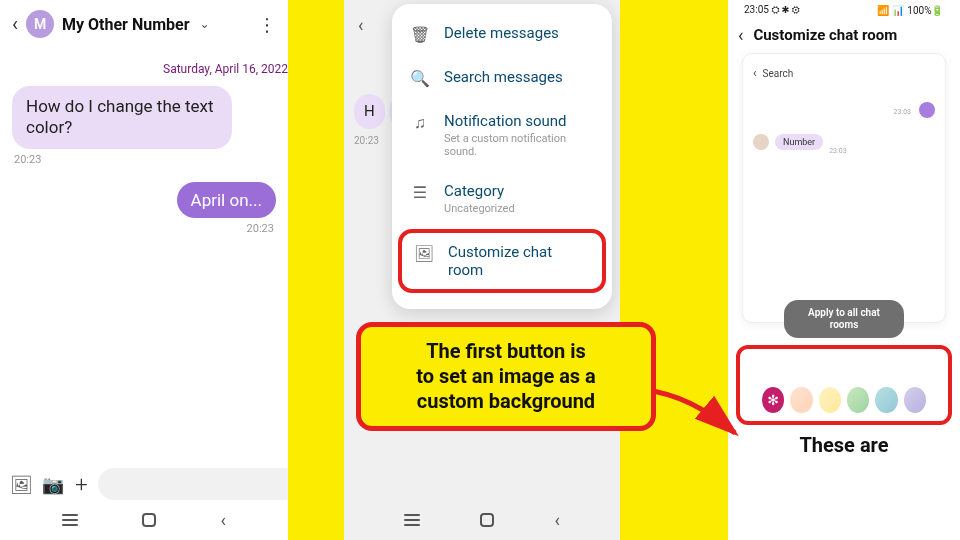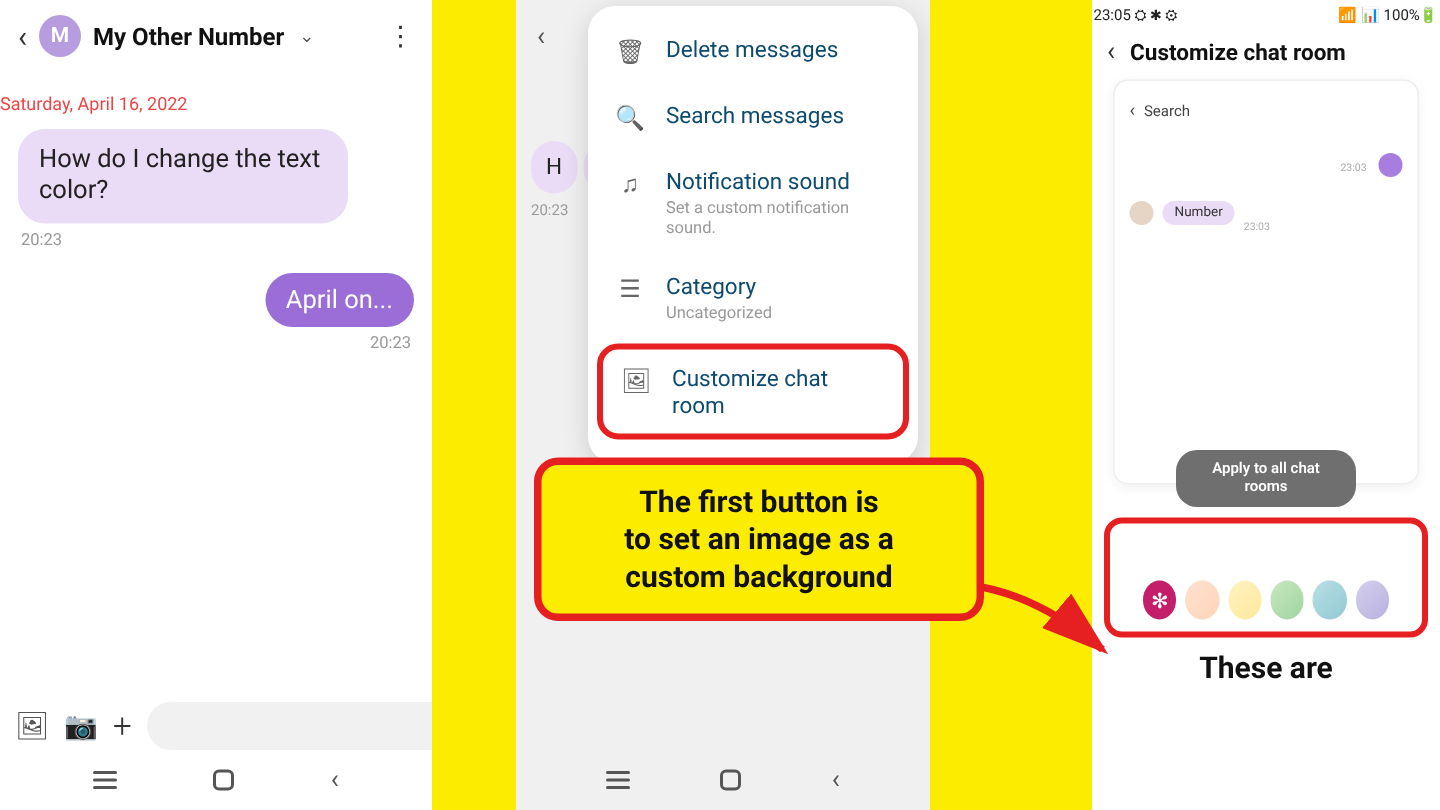--- a/index.html
+++ b/index.html
@@ -10,21 +10,21 @@
   .phone2 { width: 276px; height: 540px; margin-left: 56px; background: #fff; }
   .phone3 { width: 232px; height: 540px; margin-left: 108px; }
 
   
   .p1-header { display: flex; align-items: center; padding: 10px 12px 6px; gap: 8px; }
   .back-chev { font-size: 20px; color: #333; }
   .avatar-sm { width: 28px; height: 28px; border-radius: 50%; background: #b89ce0; color: #fff; display:flex; align-items:center; justify-content:center; font-size:14px; font-weight:600;}
   .contact-name { font-weight: 700; font-size: 16px; color: #111; }
   .drop-chev { font-size: 12px; color: #555; margin-left:2px;}
   .more-dots { margin-left: auto; font-size: 18px; color:#333; }
-  .date-label { text-align: left; font-size: 12px; color: #ef4444; margin: 18px 0 10px; }
+  .date-label { text-align: right; font-size: 12px; color: #701a75; margin: 18px 0 10px; }
   .bubble-in { background: #eadcf7; color:#222; border-radius: 18px; padding: 10px 14px; font-size: 17px; line-height:1.25; margin: 0 50px 2px 12px; display:inline-block; max-width:220px;}
   .bubble-out { background: #9a6dd7; color:#fff; border-radius: 18px; padding: 8px 14px; font-size: 17px; margin: 0 12px 2px auto; display:inline-block;}
   .row-out { text-align: right; margin-top: 16px;}
   .ts { font-size: 11px; color:#999; margin: 2px 14px; }
   .ts-right { text-align: right; }
   .composer { position:absolute; bottom:34px; left:0; right:0; padding: 6px 10px; display:flex; align-items:center; gap:10px;}
   .comp-icon { font-size:18px; color:#555; }
   .comp-plus { font-size:22px; color:#333; font-weight:300;}
   .comp-input { flex:1; height:32px; border-radius:18px; background:#f1f1f1; border:none; padding:0 12px; font-size:14px;}
   .navbar { position:absolute; bottom:6px; left:0; right:0; display:flex; justify-content:space-around; align-items:center; padding:4px 30px;}
@@ -41,26 +41,26 @@
   .p2-back { position:absolute; top:14px; left:14px; font-size:18px; color:#555;}
   .p2-menu { position:absolute; top:4px; left:48px; right:8px; background:#fff; border-radius:18px; box-shadow:0 4px 18px rgba(0,0,0,.15); padding:8px 0 14px;}
   .menu-item { display:flex; align-items:flex-start; gap:14px; padding:12px 18px; }
   .menu-icon { width:20px; font-size:16px; color:#666; text-align:center; margin-top:1px;}
   .menu-text { flex:1; }
   .menu-title { font-size:15px; color:#0c4a6e; }
   .menu-sub { font-size:11px; color:#999; margin-top:2px;}
   .hl-box { border:4px solid #e62020; border-radius:14px; margin:2px 6px; padding:0;}
   .hl-box .menu-item { padding:10px 12px;}
 
-  .callout1 { position:absolute; left:356px; top:305px; width:300px; background:#fbec00; border:5px solid #e62020; border-radius:16px; padding:12px 14px; font-size:20px; font-weight:700; color:#111; text-align:center; line-height:1.25; z-index:50;}
+  .callout1 { position:absolute; left:356px; top:322px; width:300px; background:#fbec00; border:5px solid #e62020; border-radius:16px; padding:12px 14px; font-size:20px; font-weight:700; color:#111; text-align:center; line-height:1.25; z-index:50;}
   .arrow-line { position:absolute; left:640px; top:385px; width:104px; height:56px; z-index:49;}
   .arrow-line svg { overflow:visible;}
 
   
-  .statusbar { display:flex; justify-content:space-between; align-items:center; font-size:10px; color:#222; padding:4px 1px 2px;}
+  .statusbar { display:flex; justify-content:space-between; align-items:center; font-size:10px; color:#222; padding:4px 16px 2px;}
   .p3-header { display:flex; align-items:center; gap:10px; padding:6px 10px 8px;}
   .p3-header .back-chev{ font-size:18px;}
   .p3-title { font-weight:700; font-size:15px; color:#111;}
   .preview-card { margin:0 14px; background:#fff; border:1px solid #eee; border-radius:10px; box-shadow:0 2px 8px rgba(0,0,0,.06); height:270px; padding:8px 10px; position:relative;}
   .preview-label { font-size:10px; color:#444; }
   .pv-back { font-size:12px; color:#444; margin-right:6px;}
   .pv-row-out { text-align:right; margin-top:18px;}
   .pv-avatar { width:16px; height:16px; border-radius:50%; background:#a77de0; display:inline-block; vertical-align:middle;}
   .pv-ts { font-size:7px; color:#aaa; display:block; margin-top:19px;}
   .pv-row-in { margin-top:10px; display:flex; align-items:center; gap:6px;}

